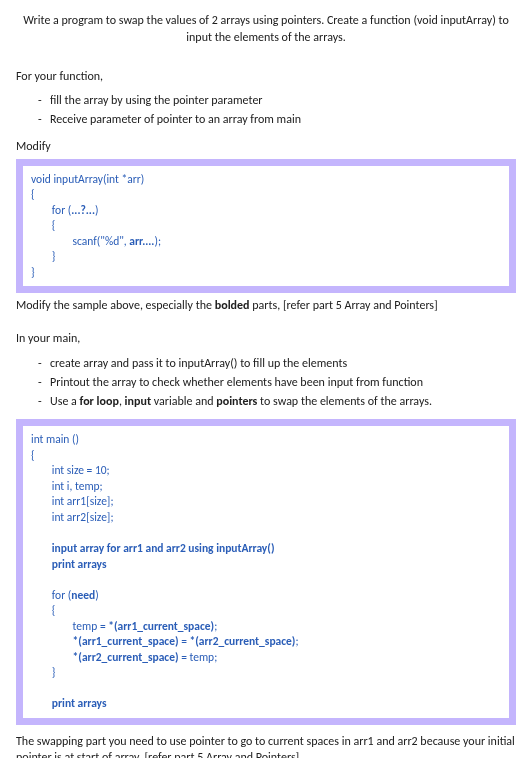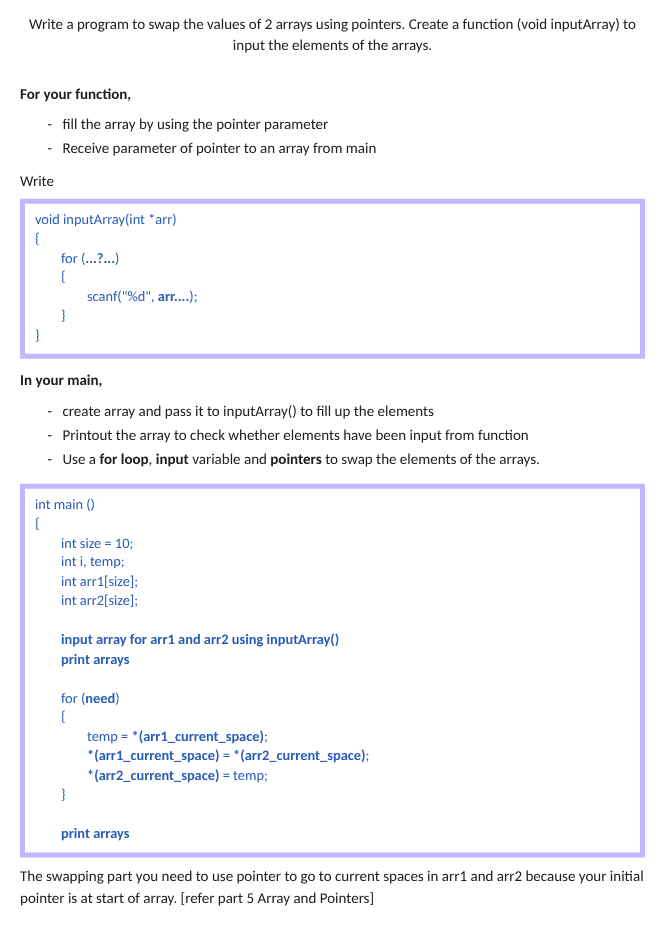--- a/index.html
+++ b/index.html
@@ -14,21 +14,21 @@
   padding: 12px 16px 18px 16px;
   box-sizing: border-box;
   font-size: 12px;
   line-height: 1.4;
 }
 .intro {
   margin-bottom: 22px;
   text-align: center;
 }
 .section-heading {
-  font-weight: bold;
+  font-weight: normal;
   margin: 10px 0 8px 0;
 }
 ul.dash {
   list-style: none;
   padding-left: 22px;
   margin: 4px 0 10px 0;
 }
 ul.dash li {
   position: relative;
   padding-left: 12px;
@@ -37,21 +37,21 @@
 ul.dash li::before {
   content: "-";
   position: absolute;
   left: 0;
   top: 0;
 }
 .plain-label {
   margin: 6px 0 4px 0;
 }
 .code-box {
-  border: 4px solid #c4b5fd;
+  border: 7px solid #c4b5fd;
   padding: 6px 8px 6px 8px;
   margin: 4px 0 4px 0;
   font-family: Calibri, Arial, sans-serif;
   color: #2a5db7;
   white-space: pre;
   font-size: 11.5px;
   line-height: 1.35;
 }
 .after-box-note {
   margin: 2px 0 16px 0;
@@ -68,30 +68,31 @@
 
   <div class="intro">Write a program to swap the values of 2 arrays using pointers. Create a function (void inputArray) to input the elements of the arrays.</div>
 
   <div class="section-heading">For your function,</div>
 
   <ul class="dash">
     <li>fill the array by using the pointer parameter</li>
     <li>Receive parameter of pointer to an array from main</li>
   </ul>
 
-  <div class="plain-label">Write</div>
+  <div class="plain-label">Modify</div>
 
   <div class="code-box"><span>void inputArray(int *arr)</span>
 <span>{</span>
 <span>        for (</span><b>...?...</b><span>)</span>
 <span>        {</span>
 <span>                scanf("%d", </span><b>arr....</b><span>);</span>
 <span>        }</span>
 <span>}</span></div>
 
+  <div class="after-box-note"><span>Modify the sample above, especially the </span><b>bolded</b><span> parts, [refer part 5 Array and Pointers]</span></div>
 
   <div class="section-heading">In your main,</div>
 
   <ul class="dash">
     <li>create array and pass it to inputArray() to fill up the elements</li>
     <li>Printout the array to check whether elements have been input from function</li>
     <li><span>Use a </span><b>for loop</b><span>, </span><b>input</b><span> variable and </span><b>pointers</b><span> to swap the elements of the arrays.</span></li>
   </ul>
 
 

